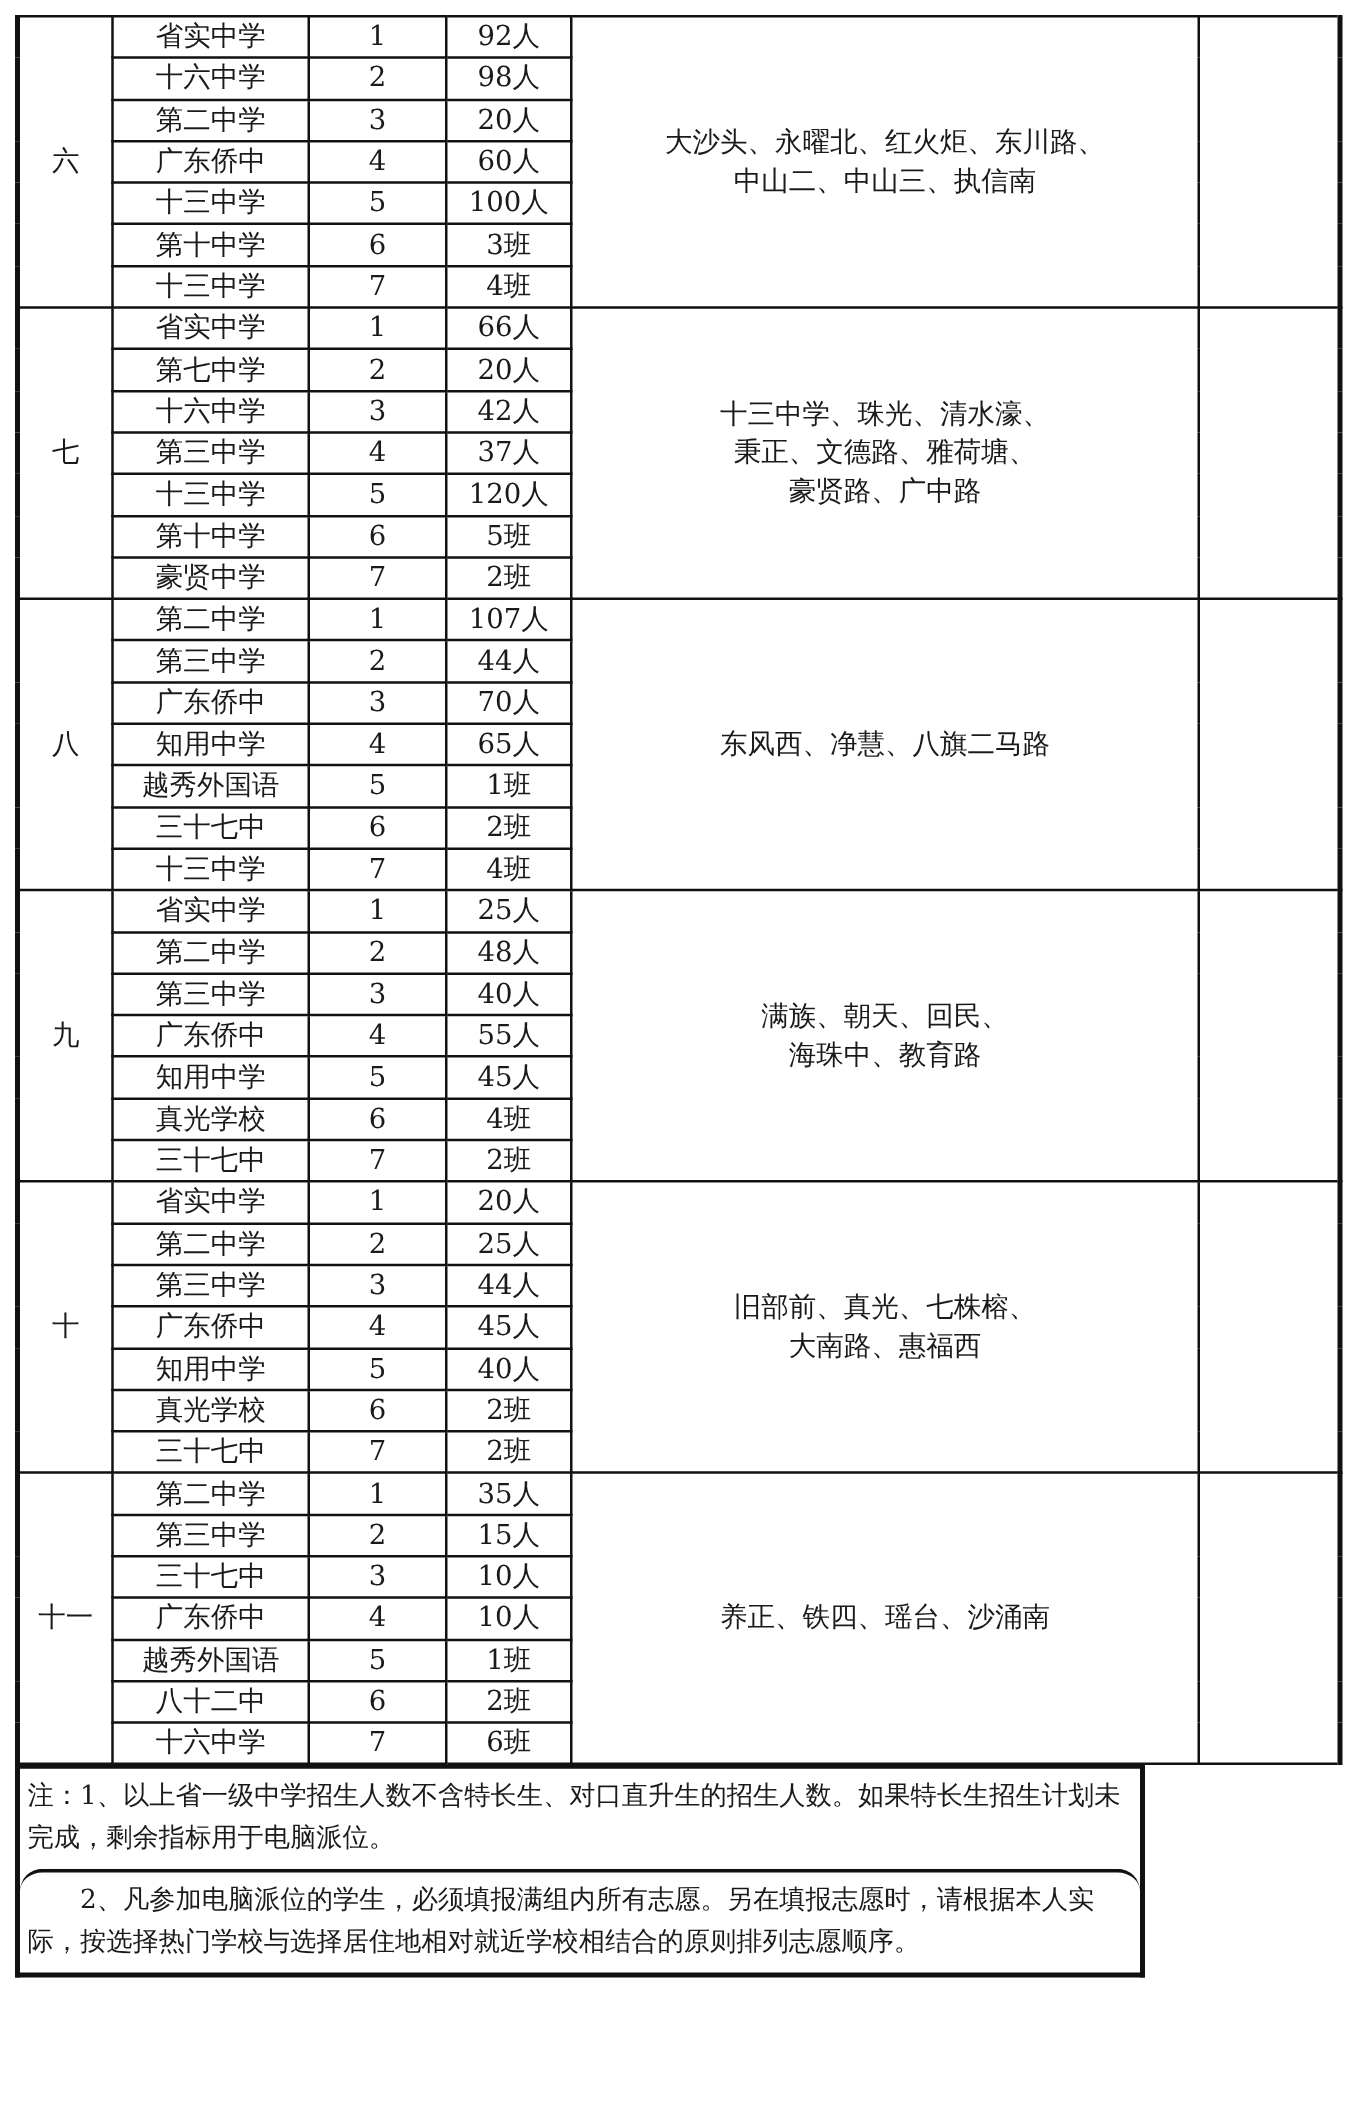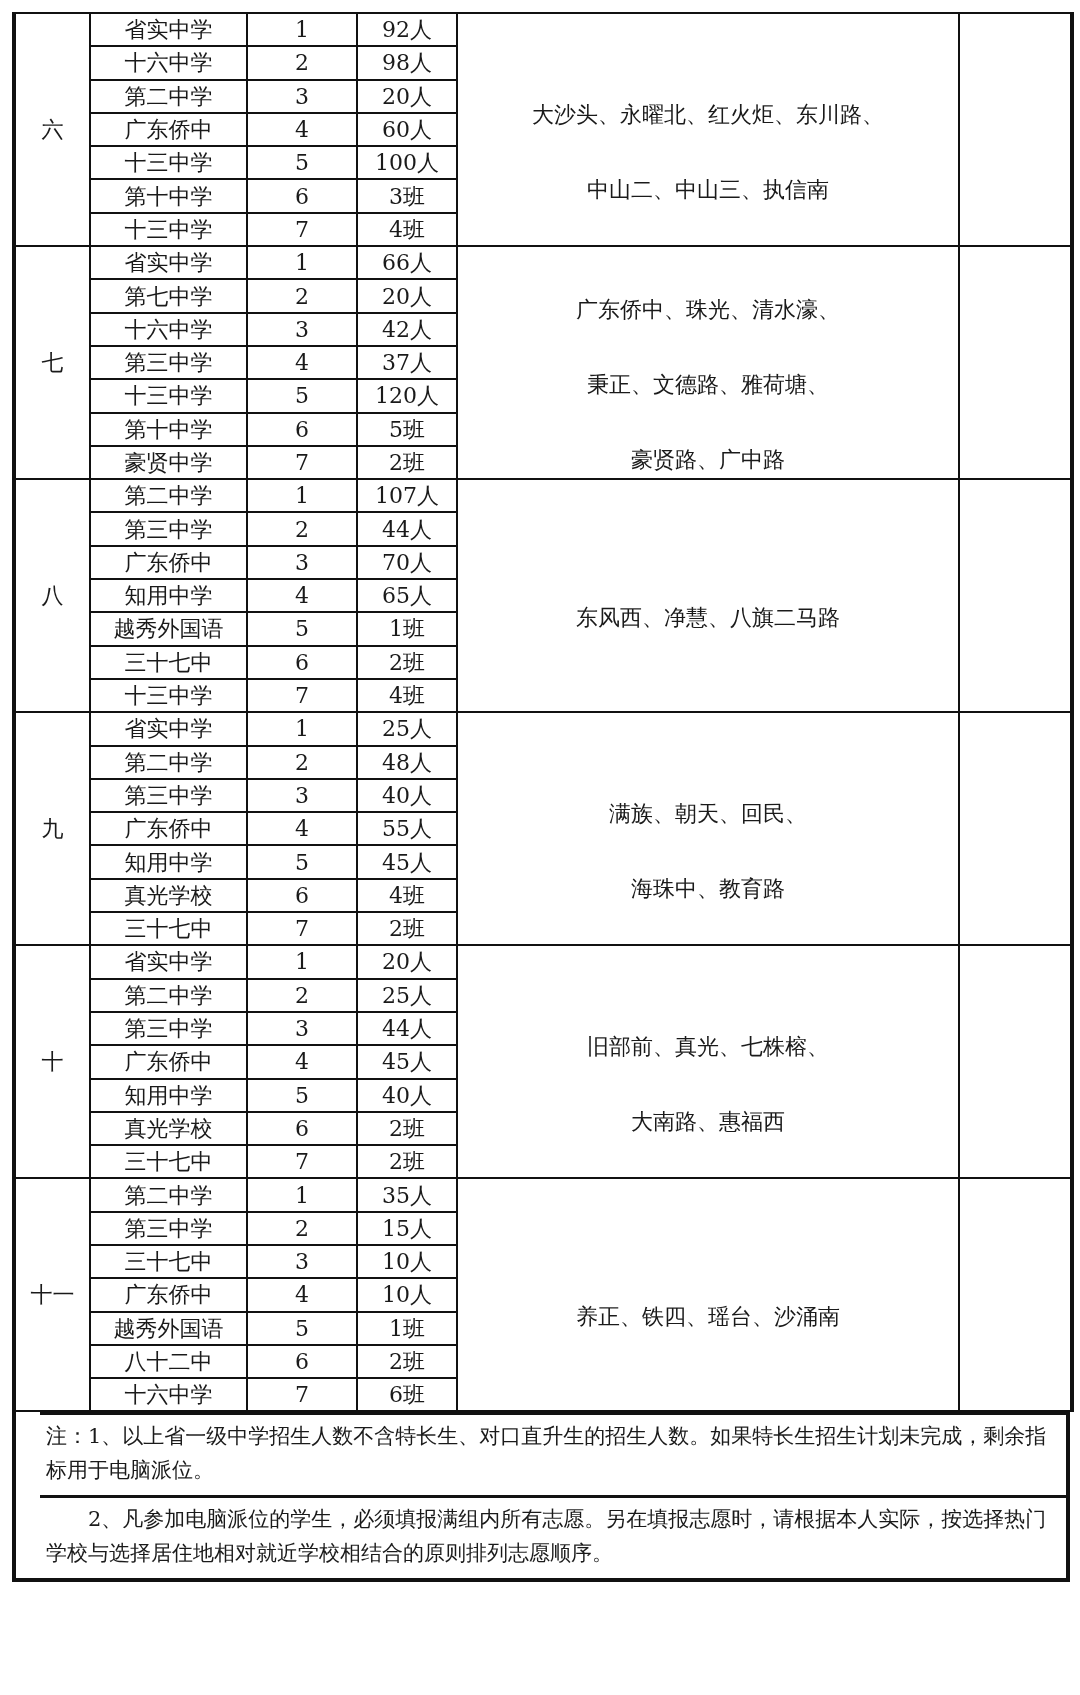--- a/index.html
+++ b/index.html
@@ -5,25 +5,25 @@
   html, body { margin: 0; padding: 0; background: #ffffff; }
   body { width: 1080px; height: 1695px; position: relative; overflow: hidden;
          font-family: "DejaVu Serif", "Liberation Serif", serif; color: #1a1a1a; }
   .sheet { position: absolute; left: 12px; top: 12px; width: 1058px; }
   table.main { border-collapse: collapse; width: 1058px; table-layout: fixed;
                border-left: 4px solid #111; border-right: 4px solid #111; border-top: 2px solid #111; }
   table.main td { border: 2px solid #111; padding: 0; text-align: center; vertical-align: middle;
                   font-size: 22px; height: 31.3px; line-height: 31px; white-space: nowrap; }
   td.grp { font-size: 24px; }
   td.area { font-size: 24px; line-height: 34px; white-space: normal; padding: 0 18px; }
-  td.area span { display: block; margin-top: 44px; }
+  td.area span { display: block; }
   td.blank { }
-  .notes { width: 1058px; border-left: 4px solid #111; border-right: 4px solid #111; border-bottom: 4px solid #111; box-sizing: border-box; padding-left: 24px; }
+  .notes { width: 904px; border-left: 4px solid #111; border-right: 4px solid #111; border-bottom: 4px solid #111; box-sizing: border-box; }
   .note { border-top: 3px solid #111; font-size: 21px; line-height: 34px; padding: 4px 6px 8px 6px; text-align: left; }
-  .note.n2 { text-indent: 2em; }
+  .note.n2 { text-indent: 2em; border-radius: 18px; }
 </style>
 </head>
 <body>
 
 <div class="sheet">
   <table class="main">
     <colgroup>
       <col style="width:76px">
       <col style="width:157px">
       <col style="width:110px">
@@ -72,21 +72,21 @@
           <td>十三中学</td>
           <td>7</td>
           <td>4班</td>
         </tr>
         <tr>
           <td class="grp" rowspan="7">七</td>
           <td>省实中学</td>
           <td>1</td>
           <td>66人</td>
           <td class="area" rowspan="7">
-            <span>广东侨中、珠光、清水濠、</span>
+            <span>十三中学、珠光、清水濠、</span>
             <span>秉正、文德路、雅荷塘、</span>
             <span>豪贤路、广中路</span>
           </td>
           <td class="blank" rowspan="7"></td>
         </tr>
         <tr>
           <td>第七中学</td>
           <td>2</td>
           <td>20人</td>
         </tr>

